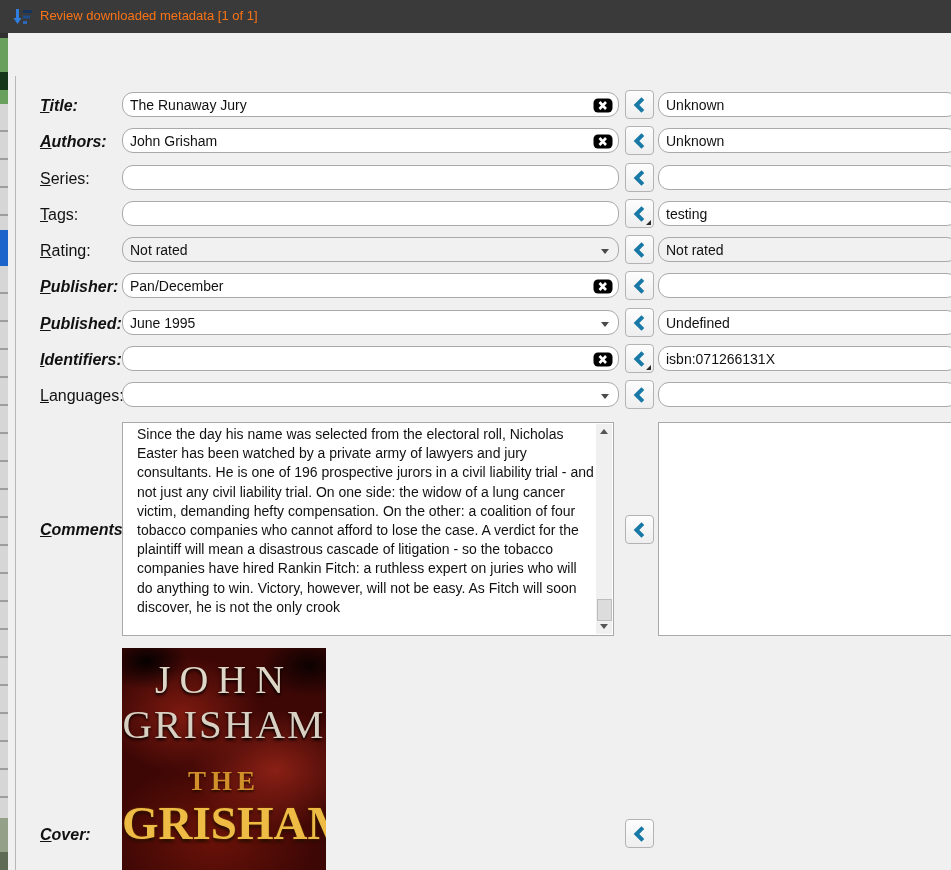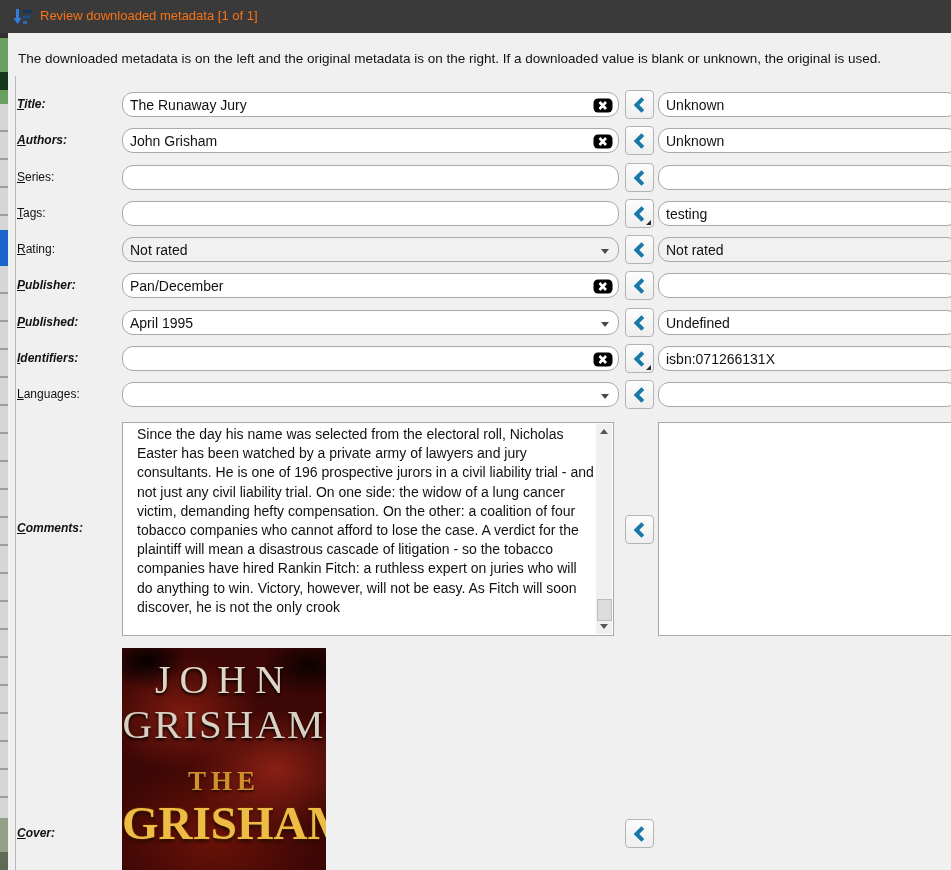--- a/index.html
+++ b/index.html
@@ -8,21 +8,21 @@
   
   .titlebar{position:absolute;left:0;top:0;width:951px;height:33px;background:#3a3a3a;}
   .titlebar .wicon{position:absolute;left:13px;top:7px;width:20px;height:20px;}
   .titlebar .wtitle{position:absolute;left:40px;top:8px;font-size:13px;color:#f97316;white-space:nowrap;}
   
   .sliver{position:absolute;left:0;width:8px;}
   
   .frameline{position:absolute;left:15px;top:76px;width:1px;height:794px;background:#b7b7b7;}
   .instructions{position:absolute;left:18px;top:51px;right:0;font-size:13.5px;white-space:nowrap;overflow:hidden;}
   
-  .lbl{position:absolute;left:17px;width:92px;font-size:12px;white-space:nowrap;}
+  .lbl{position:absolute;left:40px;width:92px;font-size:16px;white-space:nowrap;}
   .lbl.em{font-weight:bold;font-style:italic;}
   
   .field{position:absolute;left:122px;width:497px;height:25px;background:#fff;border:1px solid #a9a9a9;
          border-radius:11px;box-sizing:border-box;display:flex;align-items:center;overflow:hidden;}
   .field .fv{padding-left:7px;font-size:14px;white-space:nowrap;overflow:hidden;flex:1;}
   .field.combo{background:#f1f1f1;}
   .field.right{left:658px;width:300px;}
   .clear{position:absolute;right:5px;top:5px;width:20px;height:15px;cursor:pointer;}
   .ddarrow{position:absolute;right:9px;top:11px;width:0;height:0;
            border-left:4.5px solid transparent;border-right:4.5px solid transparent;border-top:5.5px solid #4a4a4a;}
@@ -81,21 +81,20 @@
   <div class="sliver" style="top:33px;height:5px;background:#303030;"></div>
   <div class="sliver" style="top:38px;height:34px;background:#69a05e;"></div>
   <div class="sliver" style="top:72px;height:18px;background:#17371b;"></div>
   <div class="sliver" style="top:90px;height:14px;background:#69a05e;"></div>
   <div class="sliver" style="top:104px;height:126px;background:repeating-linear-gradient(#d6d6d6 0 26px,#9d9d9d 26px 28px);"></div>
   <div class="sliver" style="top:230px;height:36px;background:#1b64cb;"></div>
   <div class="sliver" style="top:266px;height:552px;background:repeating-linear-gradient(#d6d6d6 0 26px,#9d9d9d 26px 28px);"></div>
   <div class="sliver" style="top:818px;height:34px;background:#95a089;"></div>
   <div class="sliver" style="top:852px;height:18px;background:#5f6b55;"></div>
 
-  <div class="instructions">The downloaded metadata is on the left and the original metadata is on the right. If a downloaded value is blank or unknown, the original is used.</div>
   <div class="frameline"></div>
 
   <div class="lbl em" style="top:97px"><u>T</u>itle:</div>
   <div class="field" style="top:92px">
     <span class="fv">The Runaway Jury</span>
     <svg class="clear" viewBox="0 0 20 15">
       <rect x="0.5" y="0.5" width="19" height="14" rx="4.5" fill="#000"></rect>
       <path d="M6.5 4 L13 11 M13 4 L6.5 11" stroke="#fff" stroke-width="2.6"></path>
     </svg>
   </div>
@@ -178,21 +177,21 @@
     <svg width="20" height="20" viewBox="0 0 28 28">
       <polyline points="18,5 9,14 18,23" fill="none" stroke="#1878a6" stroke-width="5.5"></polyline>
     </svg>
   </button>
   <div class="field right" style="top:273px">
     <span class="fv"></span>
   </div>
 
   <div class="lbl em" style="top:315px"><u>P</u>ublished:</div>
   <div class="field" style="top:310px">
-    <span class="fv">April 1995</span>
+    <span class="fv">June 1995</span>
     <span class="ddarrow"></span>
   </div>
   <button class="revert" style="top:308px">
     <svg width="20" height="20" viewBox="0 0 28 28">
       <polyline points="18,5 9,14 18,23" fill="none" stroke="#1878a6" stroke-width="5.5"></polyline>
     </svg>
   </button>
   <div class="field right" style="top:310px">
     <span class="fv">Undefined</span>
   </div>

